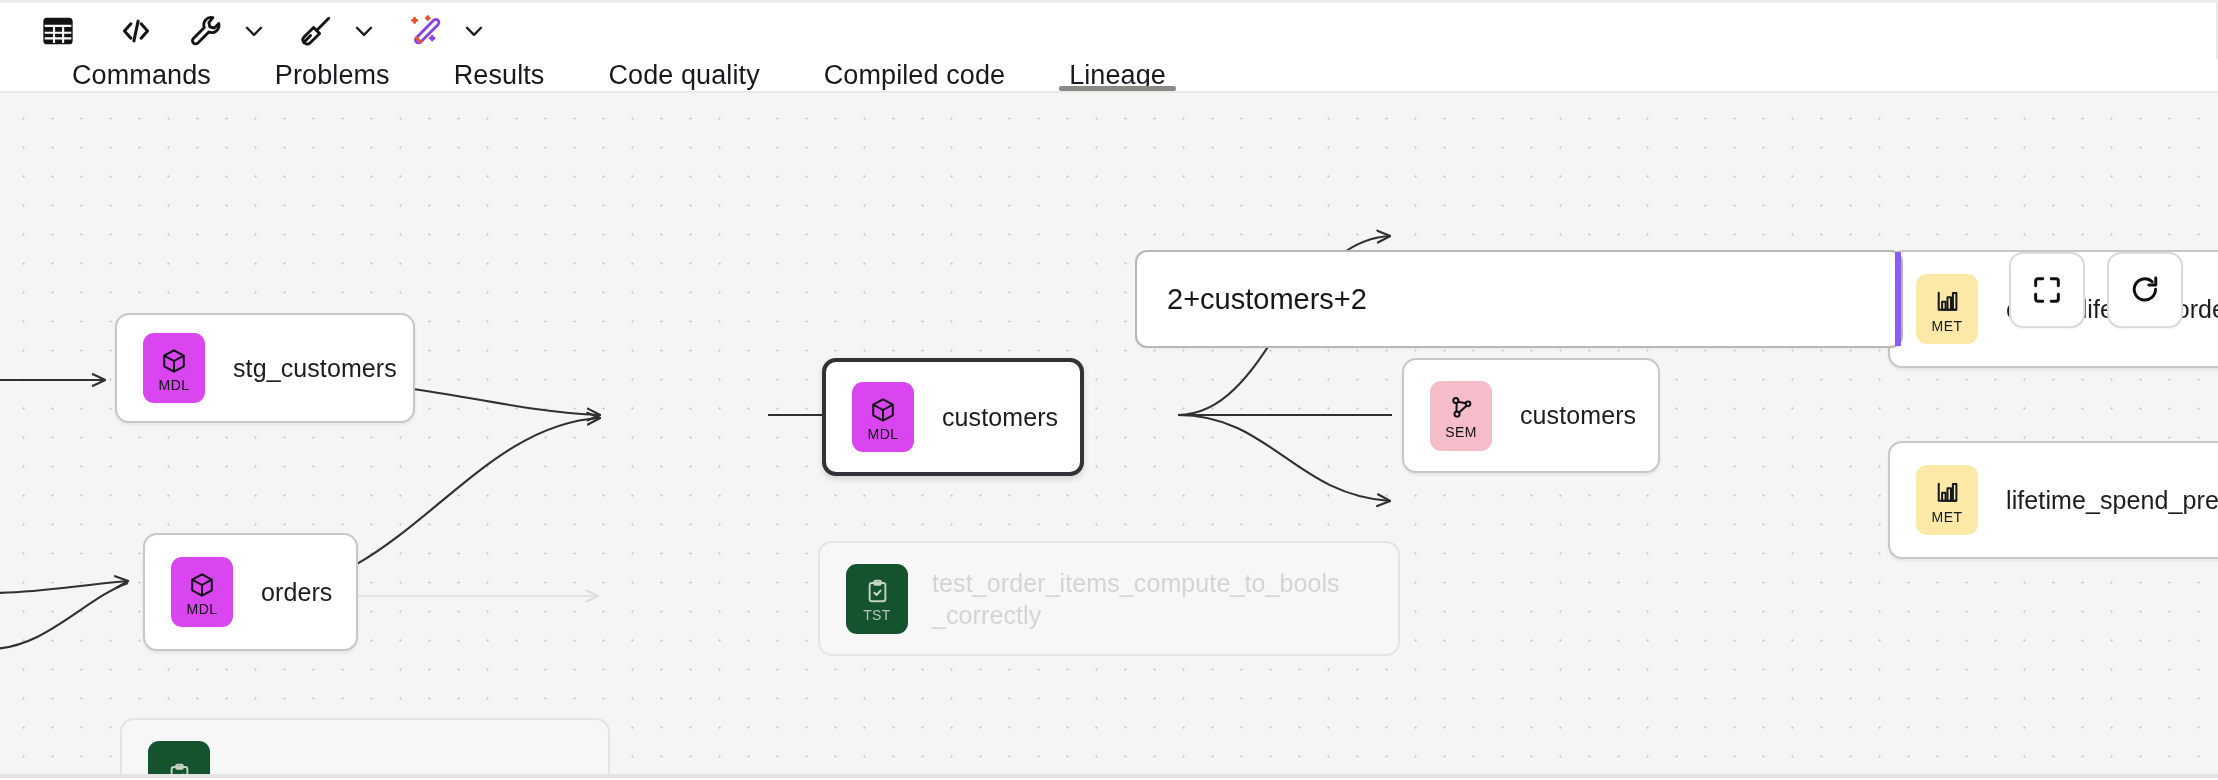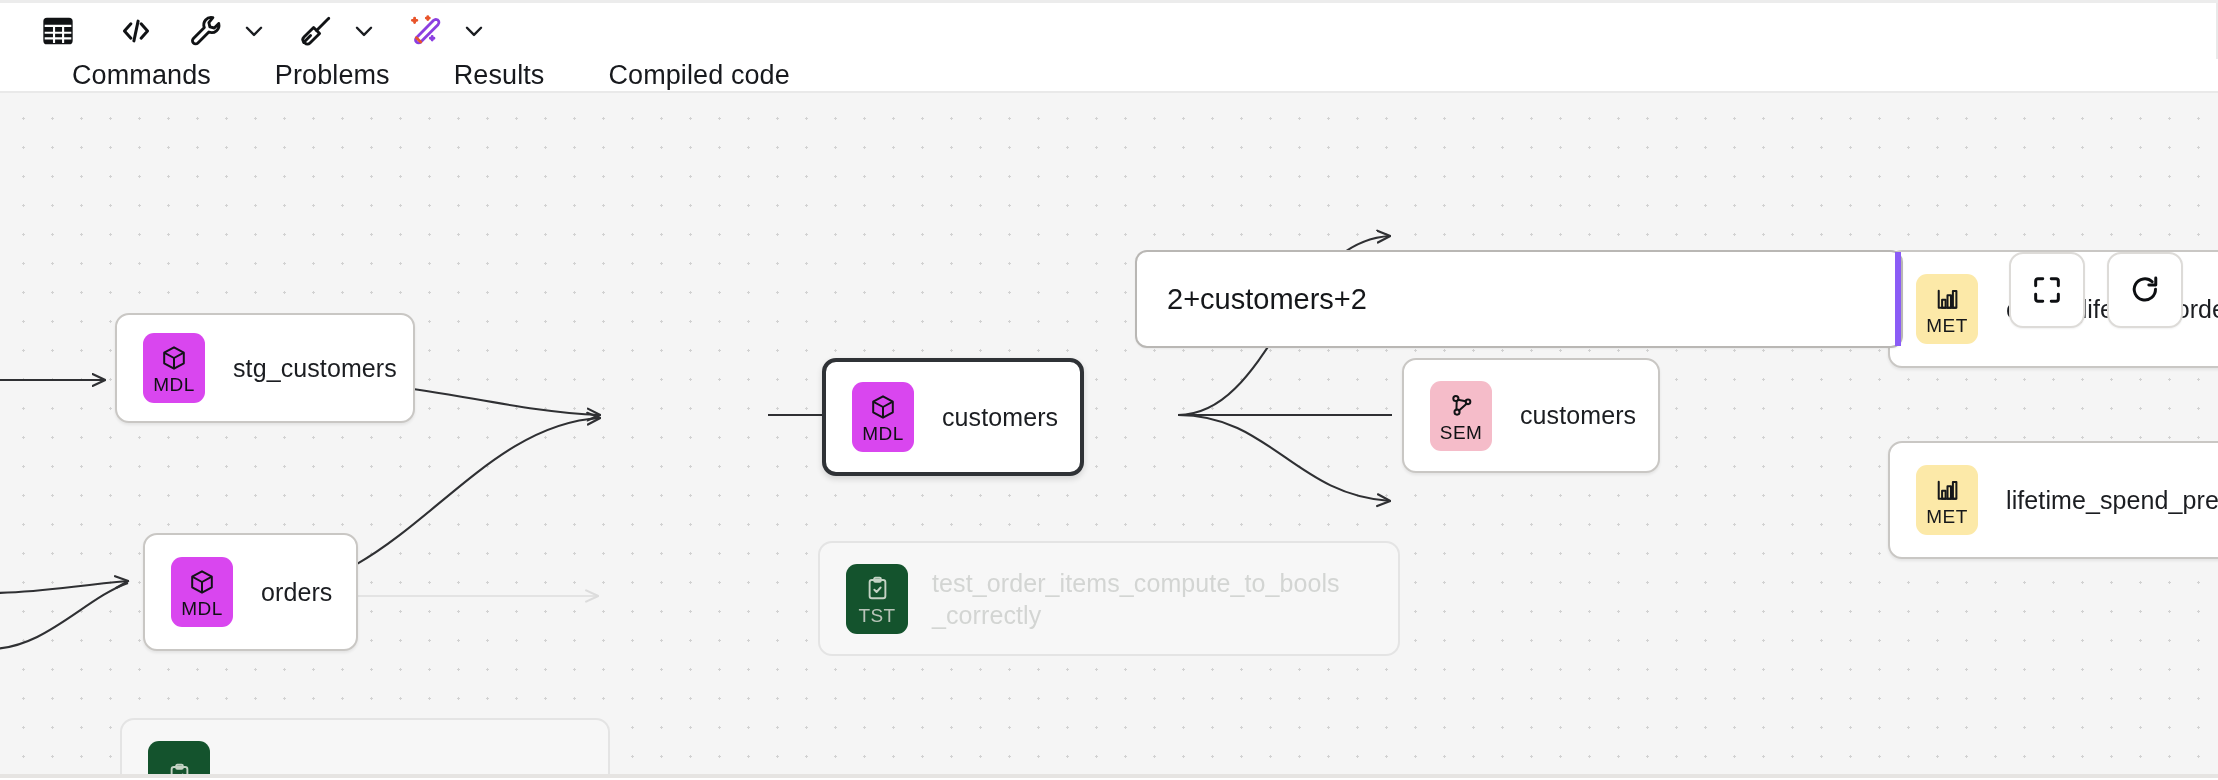--- a/index.html
+++ b/index.html
@@ -103,21 +103,21 @@
   .badge {
     flex: 0 0 auto;
     width: 62px; height: 70px;
     border-radius: 11px;
     display: flex; flex-direction: column;
     align-items: center; justify-content: center;
     gap: 1px;
   }
   .badge .glyph { display: flex; align-items: center; justify-content: center; height: 32px; }
   .badge .code {
-    font-size: 19px; font-weight: 500; letter-spacing: .4px; line-height: 1;
+    font-size: 14px; font-weight: 500; letter-spacing: .4px; line-height: 1;
     font-family: "Liberation Sans", sans-serif;
   }
   .badge-mdl { background: #d946ef; color: #101114; }
   .badge-sem { background: #f5bcc9; color: #101114; }
   .badge-met { background: #fce9a8; color: #16181b; }
   .badge-tst { background: #14532d; color: #b9c4b9; }
 
   .node-label {
     font-size: 25px; color: #1b1d21; white-space: nowrap;
     letter-spacing: .1px;
@@ -247,21 +247,29 @@
         </div>
       <div class="tab">
           <span>Problems</span>
           <span class="tab-underline"></span>
         </div>
       <div class="tab">
           <span>Results</span>
           <span class="tab-underline"></span>
         </div>
       <div class="tab">
+          <span>Code quality</span>
+          <span class="tab-underline"></span>
+        </div>
+      <div class="tab">
           <span>Compiled code</span>
+          <span class="tab-underline"></span>
+        </div>
+      <div class="tab active">
+          <span>Lineage</span>
           <span class="tab-underline"></span>
         </div>
     </div>
   </div>
 
   <div class="canvas">
 
     <svg class="edges">
       <defs>
         <marker id="ah" viewBox="0 0 10 10" refX="9" refY="5" markerWidth="7" markerHeight="7" orient="auto-start-reverse">

